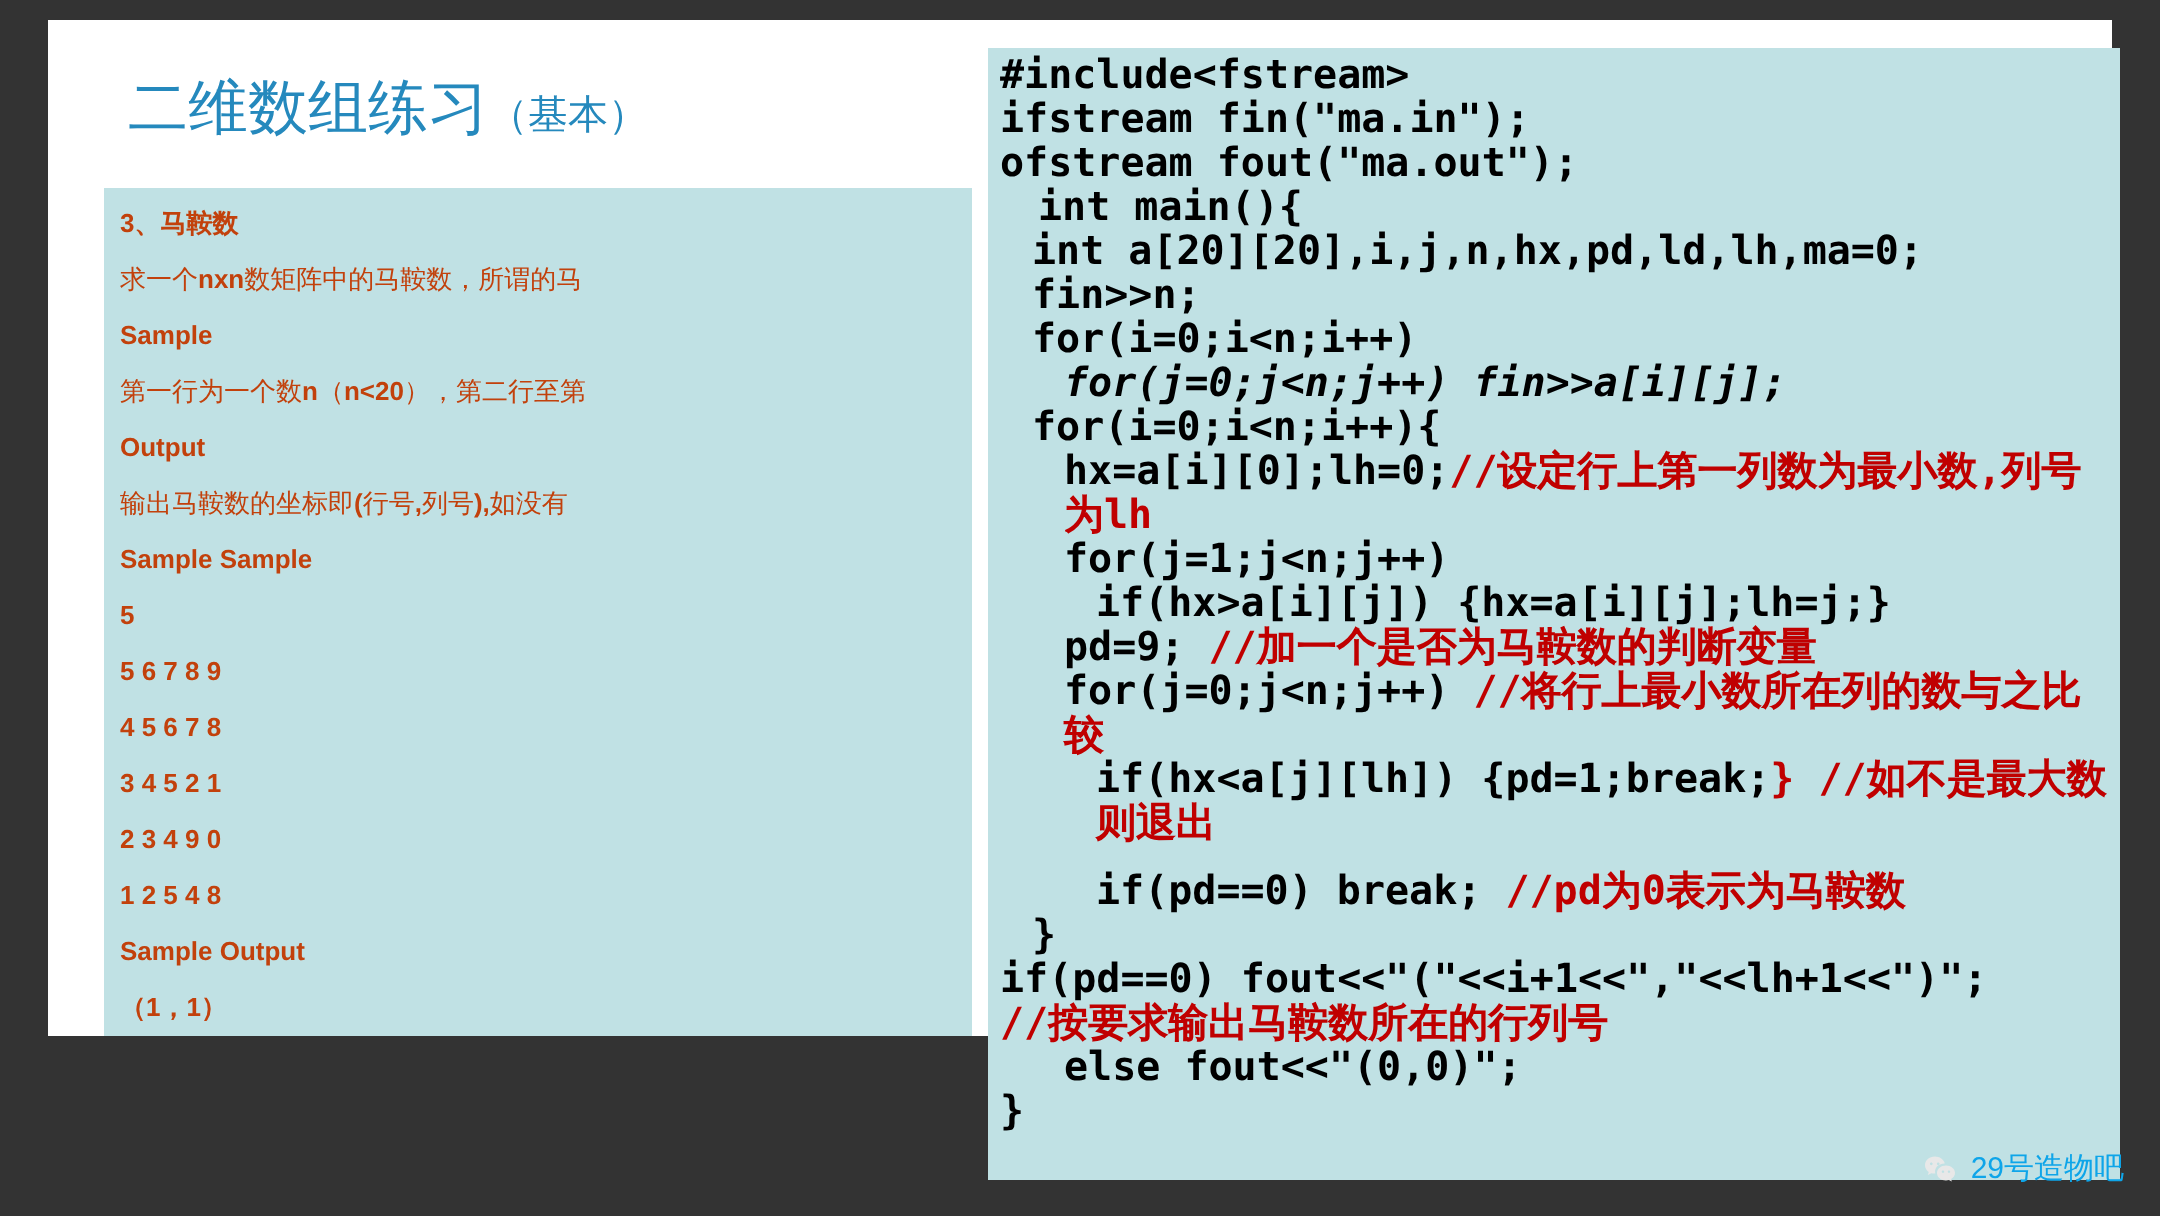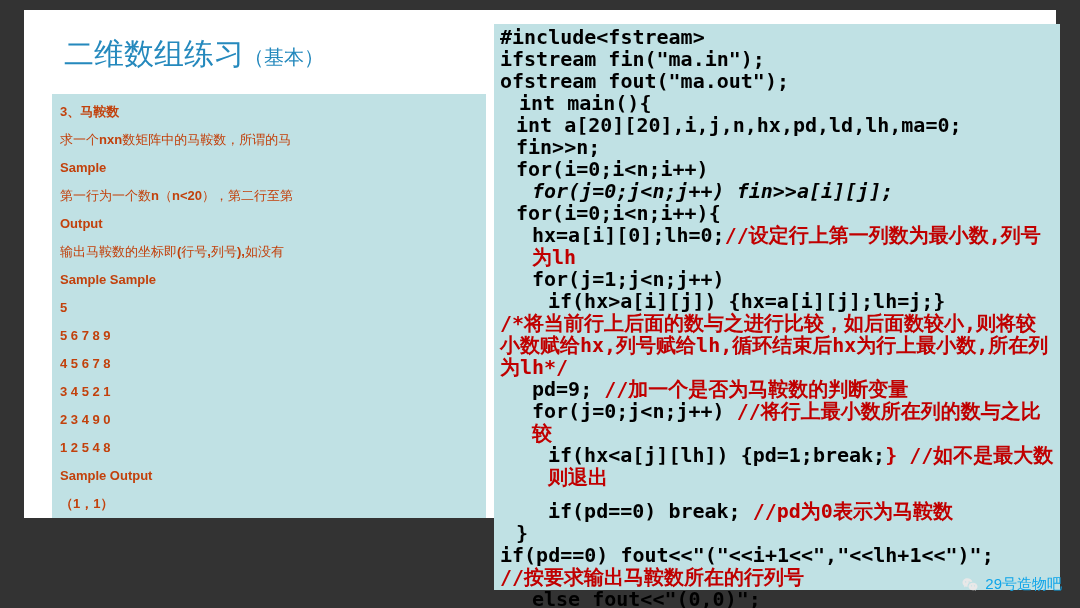--- a/index.html
+++ b/index.html
@@ -45,21 +45,20 @@
       <div class="in0 b" style="white-space: normal;"><span>ofstream fout("ma.out");</span></div>
       <div class="in0 b" style="white-space: normal; margin-left: 19px;"><span>int main(){</span></div>
       <div class="in1 b" style="white-space: normal;"><span>int a[20][20],i,j,n,hx,pd,ld,lh,ma=0;</span></div>
       <div class="in1 b" style="white-space: normal;"><span>fin&gt;&gt;n;</span></div>
       <div class="in1 b" style="white-space: normal;"><span>for(i=0;i&lt;n;i++)</span></div>
       <div class="in2 b" style="white-space: normal; font-style: italic;"><span>for(j=0;j&lt;n;j++) fin&gt;&gt;a[i][j];</span></div>
       <div class="in1 b" style="white-space: normal;"><span>for(i=0;i&lt;n;i++){</span></div>
       <div class="in2 b" style="white-space: normal;"><span>hx=a[i][0];lh=0;</span><span class="red">//设定行上第一列数为最小数,列号为lh</span></div>
       <div class="in2 b" style="white-space: normal;"><span>for(j=1;j&lt;n;j++)</span></div>
       <div class="in3 b" style="white-space: normal;"><span>if(hx&gt;a[i][j]) {hx=a[i][j];lh=j;}</span></div>
-      <div class="in0 b" style="white-space: normal;"><span class="red">/*将当前行上后面的数与之进行比较，如后面数较小,则将较小数赋给hx,列号赋给lh,循环结束后hx为行上最小数,所在列为lh*/</span></div>
       <div class="in2 b" style="white-space: normal;"><span>pd=9; </span><span class="red">//加一个是否为马鞍数的判断变量</span></div>
       <div class="in2 b" style="white-space: normal;"><span>for(j=0;j&lt;n;j++) </span><span class="red">//将行上最小数所在列的数与之比较</span></div>
       <div class="in3 b" style="white-space: normal;"><span>if(hx&lt;a[j][lh]) {pd=1;break;</span><span class="red">} //如不是最大数则退出</span></div>
       <div class="in3 b" style="white-space: normal; margin-top: 12px;"><span>if(pd==0) break; </span><span class="red">//pd为0表示为马鞍数</span></div>
       <div class="in1 b" style="white-space: normal;"><span>}</span></div>
       <div class="in0 b" style="white-space: normal;"><span>if(pd==0) fout&lt;&lt;"("&lt;&lt;i+1&lt;&lt;","&lt;&lt;lh+1&lt;&lt;")";</span></div>
       <div class="in0 b" style="white-space: normal;"><span class="red">//按要求输出马鞍数所在的行列号</span></div>
       <div class="in2 b" style="white-space: normal;"><span>else fout&lt;&lt;"(0,0)";</span></div>
       <div class="in0 b" style="white-space: normal;"><span>}</span></div>
     </div>

